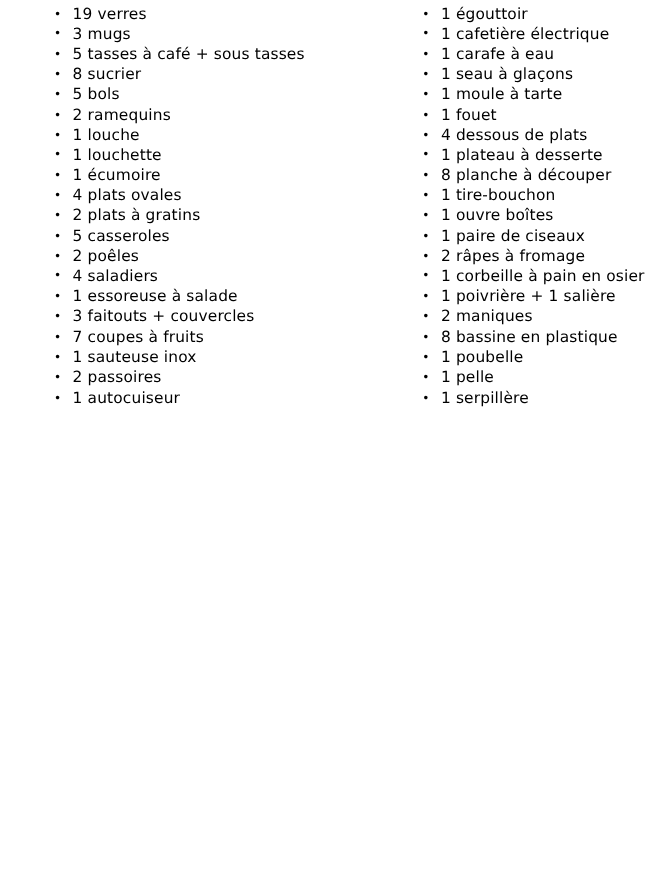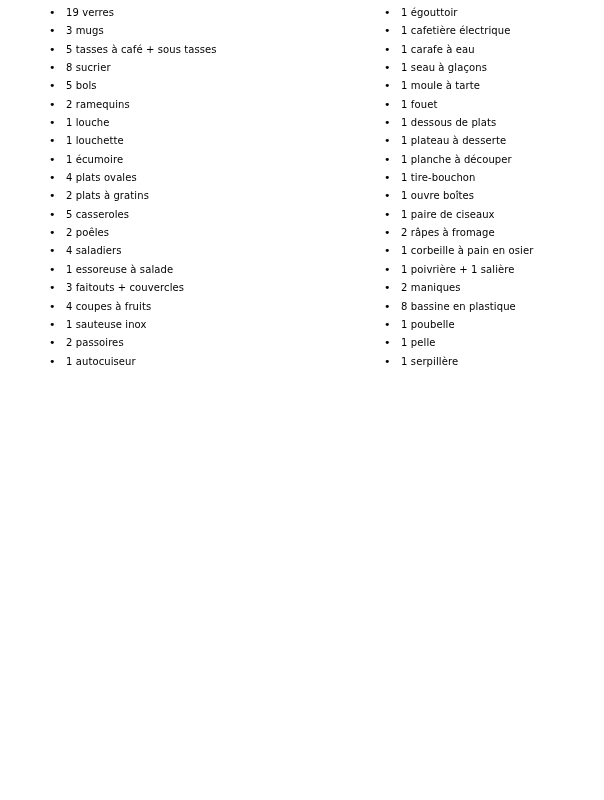--- a/index.html
+++ b/index.html
@@ -38,21 +38,21 @@
     width: 226px;
     padding-left: 0;
   }
   ul.items {
     list-style: none;
     margin: 0;
     padding: 0;
   }
   ul.items li {
     position: relative;
-    font-size: 10px;
+    font-size: 14px;
     line-height: 18.35px;
     padding-left: 34px;
     white-space: nowrap;
     letter-spacing: 0.01em;
   }
   ul.items li::before {
     content: "\2022";
     position: absolute;
     left: 17px;
     top: 0;
@@ -76,37 +76,37 @@
           <li>1 louche</li>
           <li>1 louchette</li>
           <li>1 écumoire</li>
           <li>4 plats ovales</li>
           <li>2 plats à gratins</li>
           <li>5 casseroles</li>
           <li>2 poêles</li>
           <li>4 saladiers</li>
           <li>1 essoreuse à salade</li>
           <li>3 faitouts + couvercles</li>
-          <li>4 coupes à fruits</li>
+          <li>7 coupes à fruits</li>
           <li>1 sauteuse inox</li>
           <li>2 passoires</li>
           <li>1 autocuiseur</li>
         </ul>
     </div>
     <div class="col col-right">
       <ul class="items" id="list-right">
           <li>1 égouttoir</li>
           <li>1 cafetière électrique</li>
           <li>1 carafe à eau</li>
           <li>1 seau à glaçons</li>
           <li>1 moule à tarte</li>
           <li>1 fouet</li>
-          <li>1 dessous de plats</li>
+          <li>4 dessous de plats</li>
           <li>1 plateau à desserte</li>
-          <li>1 planche à découper</li>
+          <li>8 planche à découper</li>
           <li>1 tire-bouchon</li>
           <li>1 ouvre boîtes</li>
           <li>1 paire de ciseaux</li>
           <li>2 râpes à fromage</li>
           <li>1 corbeille à pain en osier</li>
           <li>1 poivrière + 1 salière</li>
           <li>2 maniques</li>
           <li>8 bassine en plastique</li>
           <li>1 poubelle</li>
           <li>1 pelle</li>

